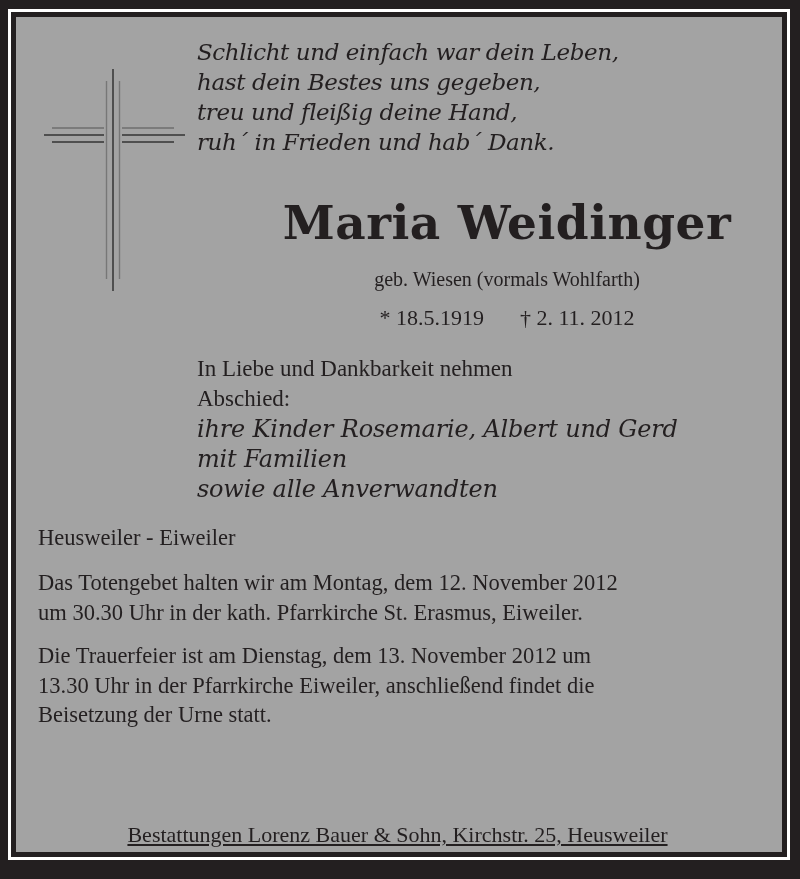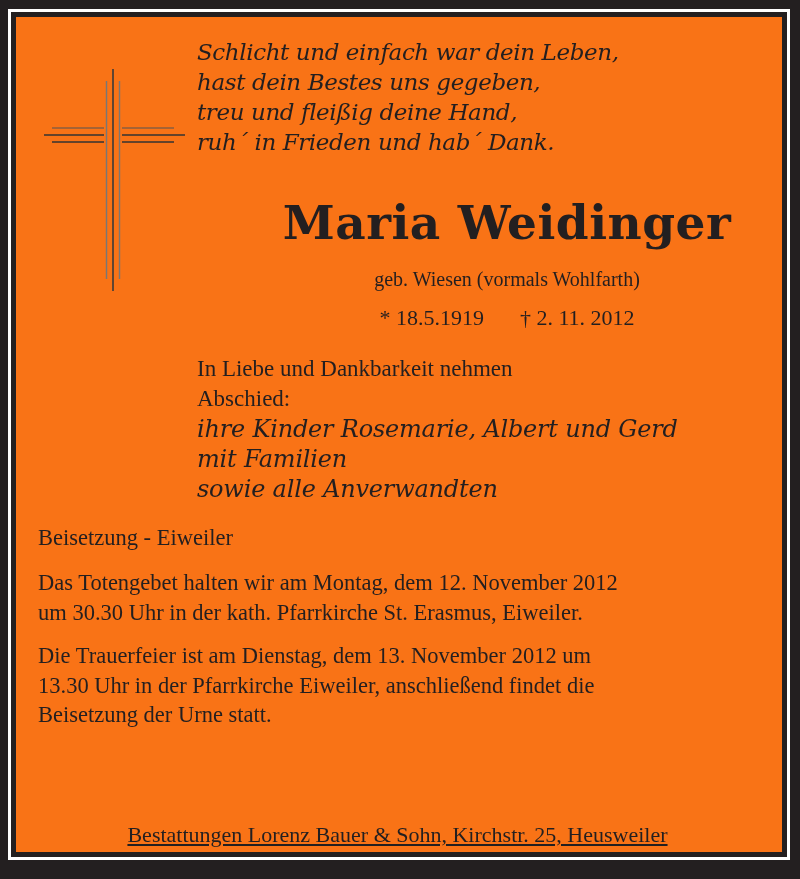--- a/index.html
+++ b/index.html
@@ -9,21 +9,21 @@
     font-family: "DejaVu Serif", "Liberation Serif", serif;
     color: #231f20;
   }
   .outer {
     position: absolute; left: 8px; top: 9px; width: 782px; height: 851px;
     background: #ffffff;
   }
   .inner {
     position: absolute; left: 3px; top: 3px; right: 3px; bottom: 3px;
     border: 5px solid #231f20;
-    background: #f97316;
+    background: #a3a3a3;
   }
   .cross { position: absolute; left: 22px; top: 48px; width: 150px; height: 230px; }
 
   .poem {
     position: absolute; left: 181px; top: 20px;
     font-family: "DejaVu Serif", "Liberation Serif", serif;
     font-style: italic; font-size: 23px; line-height: 30px;
     letter-spacing: -0.4px;
   }
   .poem div { white-space: nowrap; }
@@ -104,21 +104,21 @@
     </div>
 
     <div class="farewell">
       <div>In Liebe und Dankbarkeit nehmen</div>
       <div>Abschied:</div>
       <div class="it">ihre Kinder Rosemarie, Albert und Gerd</div>
       <div class="it">mit Familien</div>
       <div class="it">sowie alle Anverwandten</div>
     </div>
 
-    <div class="body-block place">Beisetzung - Eiweiler</div>
+    <div class="body-block place">Heusweiler - Eiweiler</div>
 
     <div class="body-block p1">
       <div>Das Totengebet halten wir am Montag, dem 12. November 2012</div>
       <div>um 30.30 Uhr in der kath. Pfarrkirche St. Erasmus, Eiweiler.</div>
     </div>
 
     <div class="body-block p2">
       <div>Die Trauerfeier ist am Dienstag, dem 13. November 2012 um</div>
       <div>13.30 Uhr in der Pfarrkirche Eiweiler, anschließend findet die</div>
       <div>Beisetzung der Urne statt.</div>

